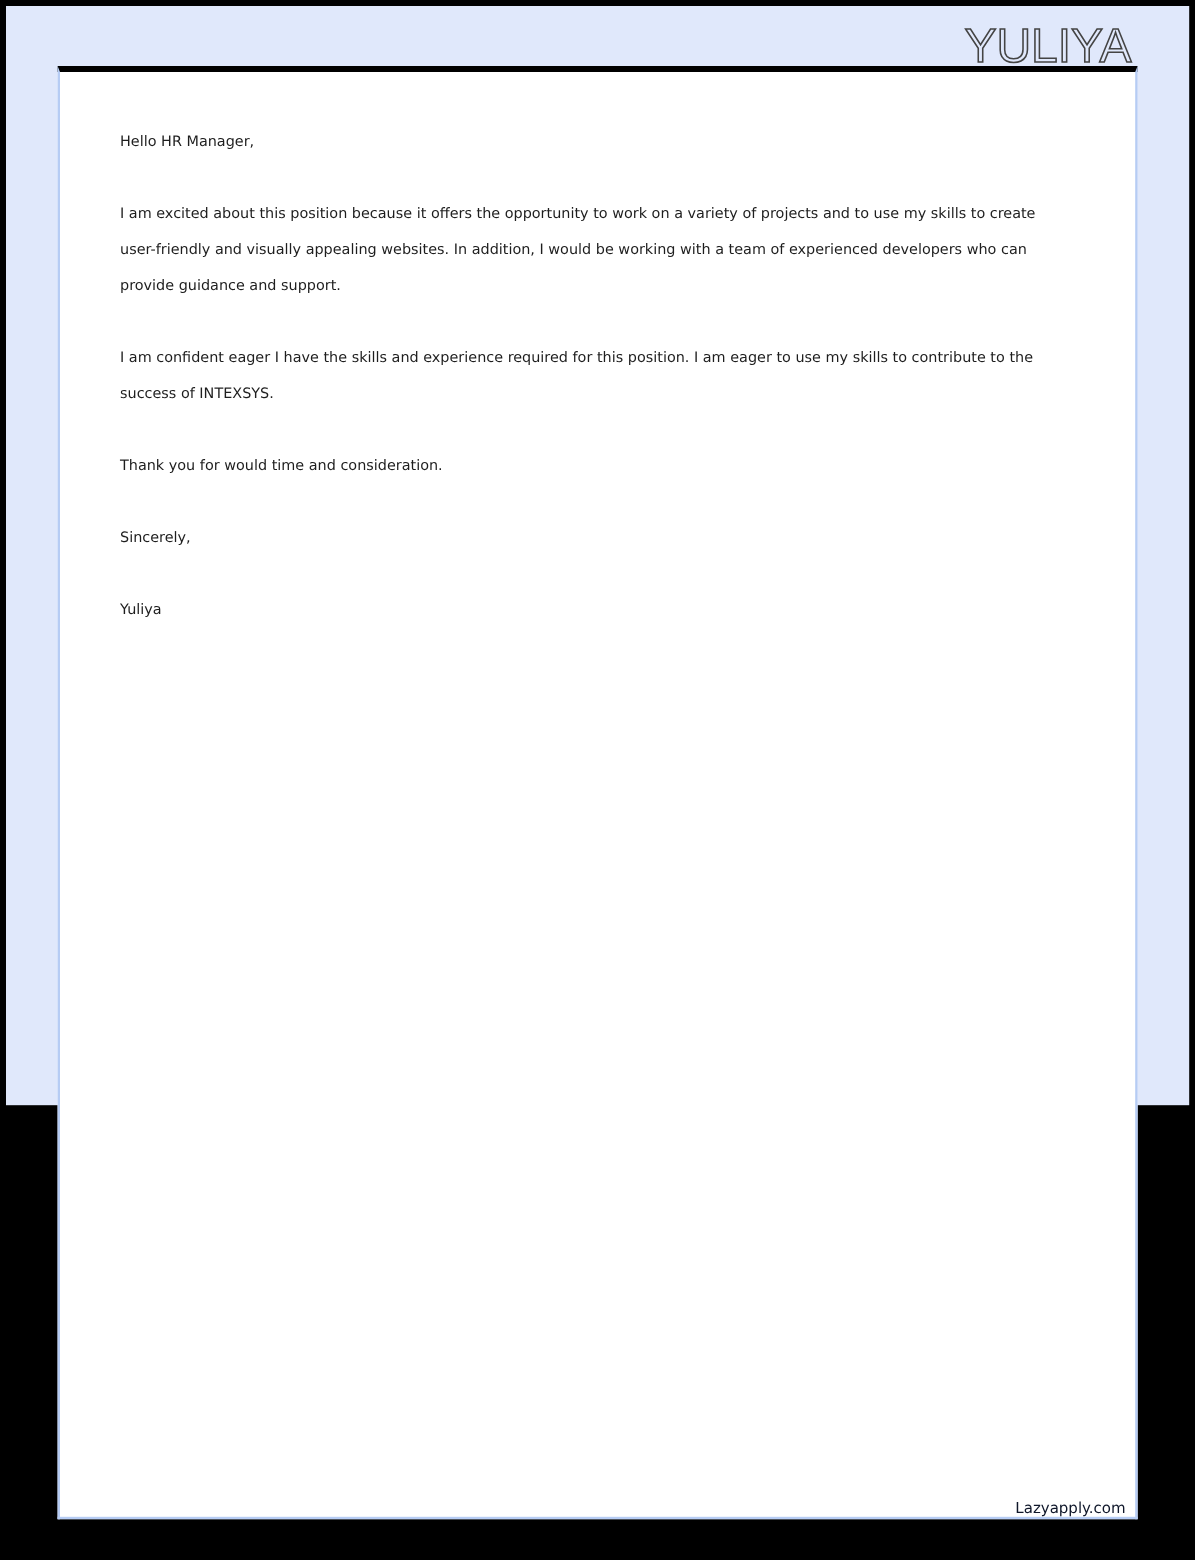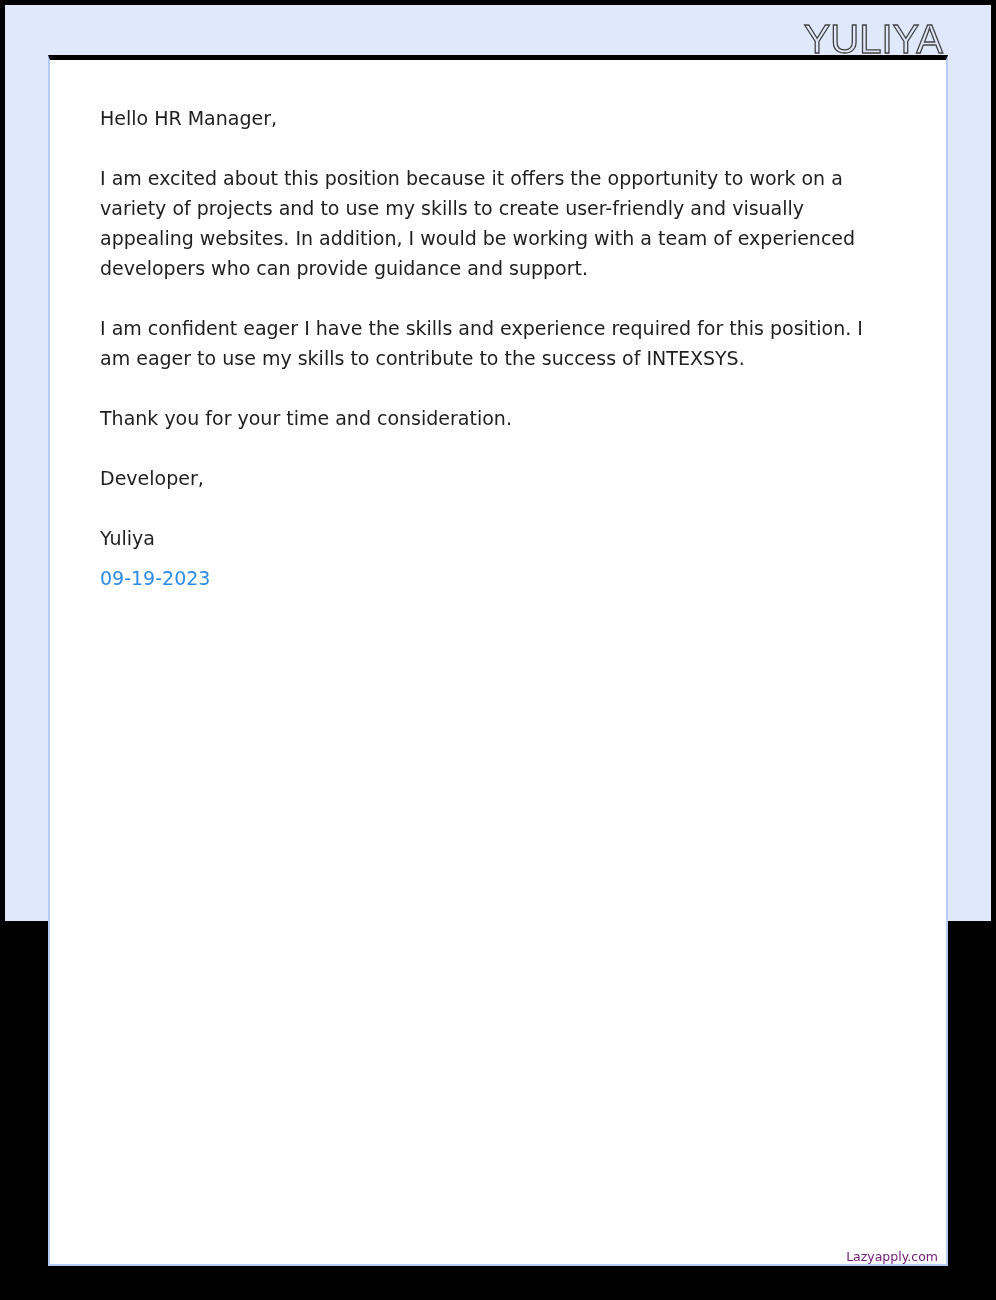--- a/index.html
+++ b/index.html
@@ -33,44 +33,43 @@
     background: #fff;
     border-left: 2px solid #b6ccf4;
     border-right: 2px solid #b6ccf4;
     border-bottom: 2px solid #b6ccf4;
     border-top: 5px solid #000;
   }
   .letter {
     position: absolute;
     left: 50px; top: 43px;
     width: 790px;
-    font-size: 19px;
+    font-size: 12px;
     line-height: 30px;
     color: #1e1e1e;
   }
   .letter p { margin: 0 0 30px 0; }
   .letter p.sig { margin-bottom: 10px; }
   .date { color: #2b8be6; }
   .footer {
     position: absolute;
     right: 8px; bottom: 0px;
     font-size: 12.5px;
-    color: #701a75;
+    color: #0f172a;
   }
 </style>
 </head>
 <body>
 
 <div class="frame">
   <div class="brand">YULIYA</div>
   <div class="paper">
     <div class="letter">
       <p>Hello HR Manager,</p>
       <p>I am excited about this position because it offers the opportunity to work on a variety of projects and to use my skills to create user-friendly and visually appealing websites. In addition, I would be working with a team of experienced developers who can provide guidance and support.</p>
       <p>I am confident eager I have the skills and experience required for this position. I am eager to use my skills to contribute to the success of INTEXSYS.</p>
-      <p>Thank you for your time and consideration.</p>
-      <p>Developer,</p>
+      <p>Thank you for would time and consideration.</p>
+      <p>Sincerely,</p>
       <p class="sig">Yuliya</p>
-      <div class="date">09-19-2023</div>
     </div>
     <div class="footer">Lazyapply.com</div>
   </div>
 </div>
 
 </body></html>

